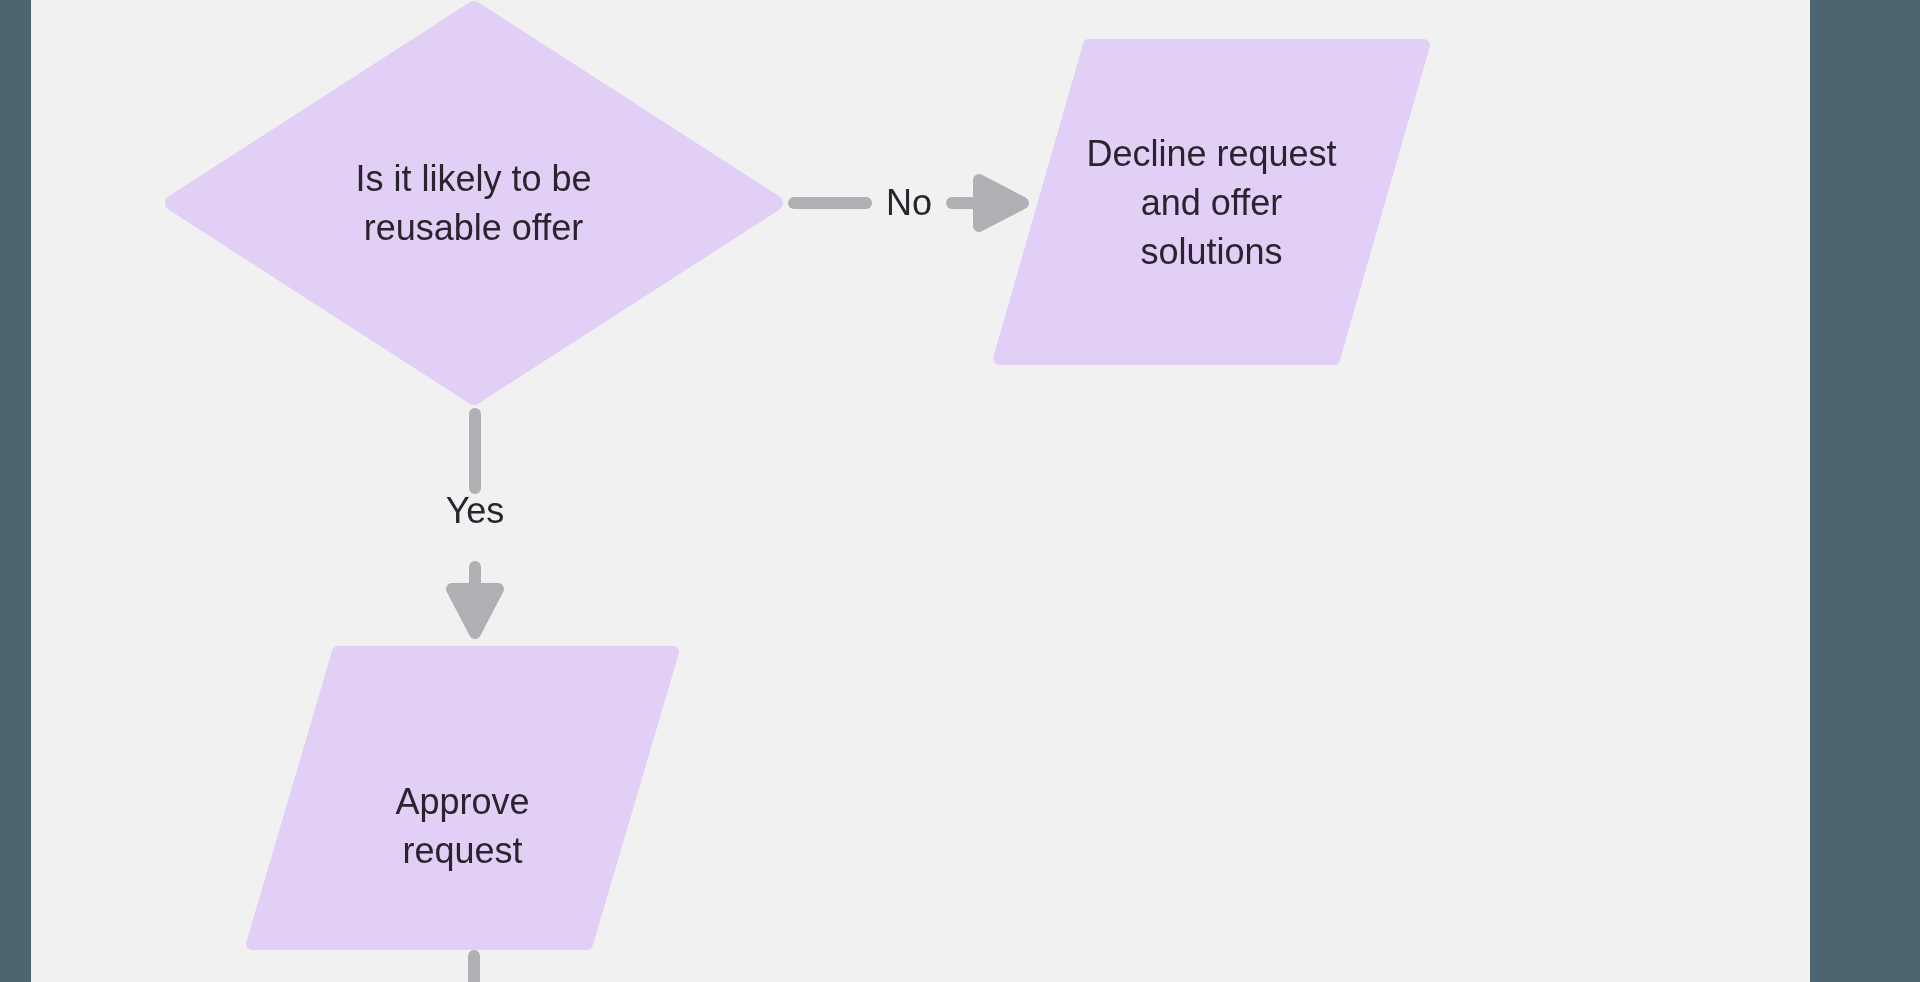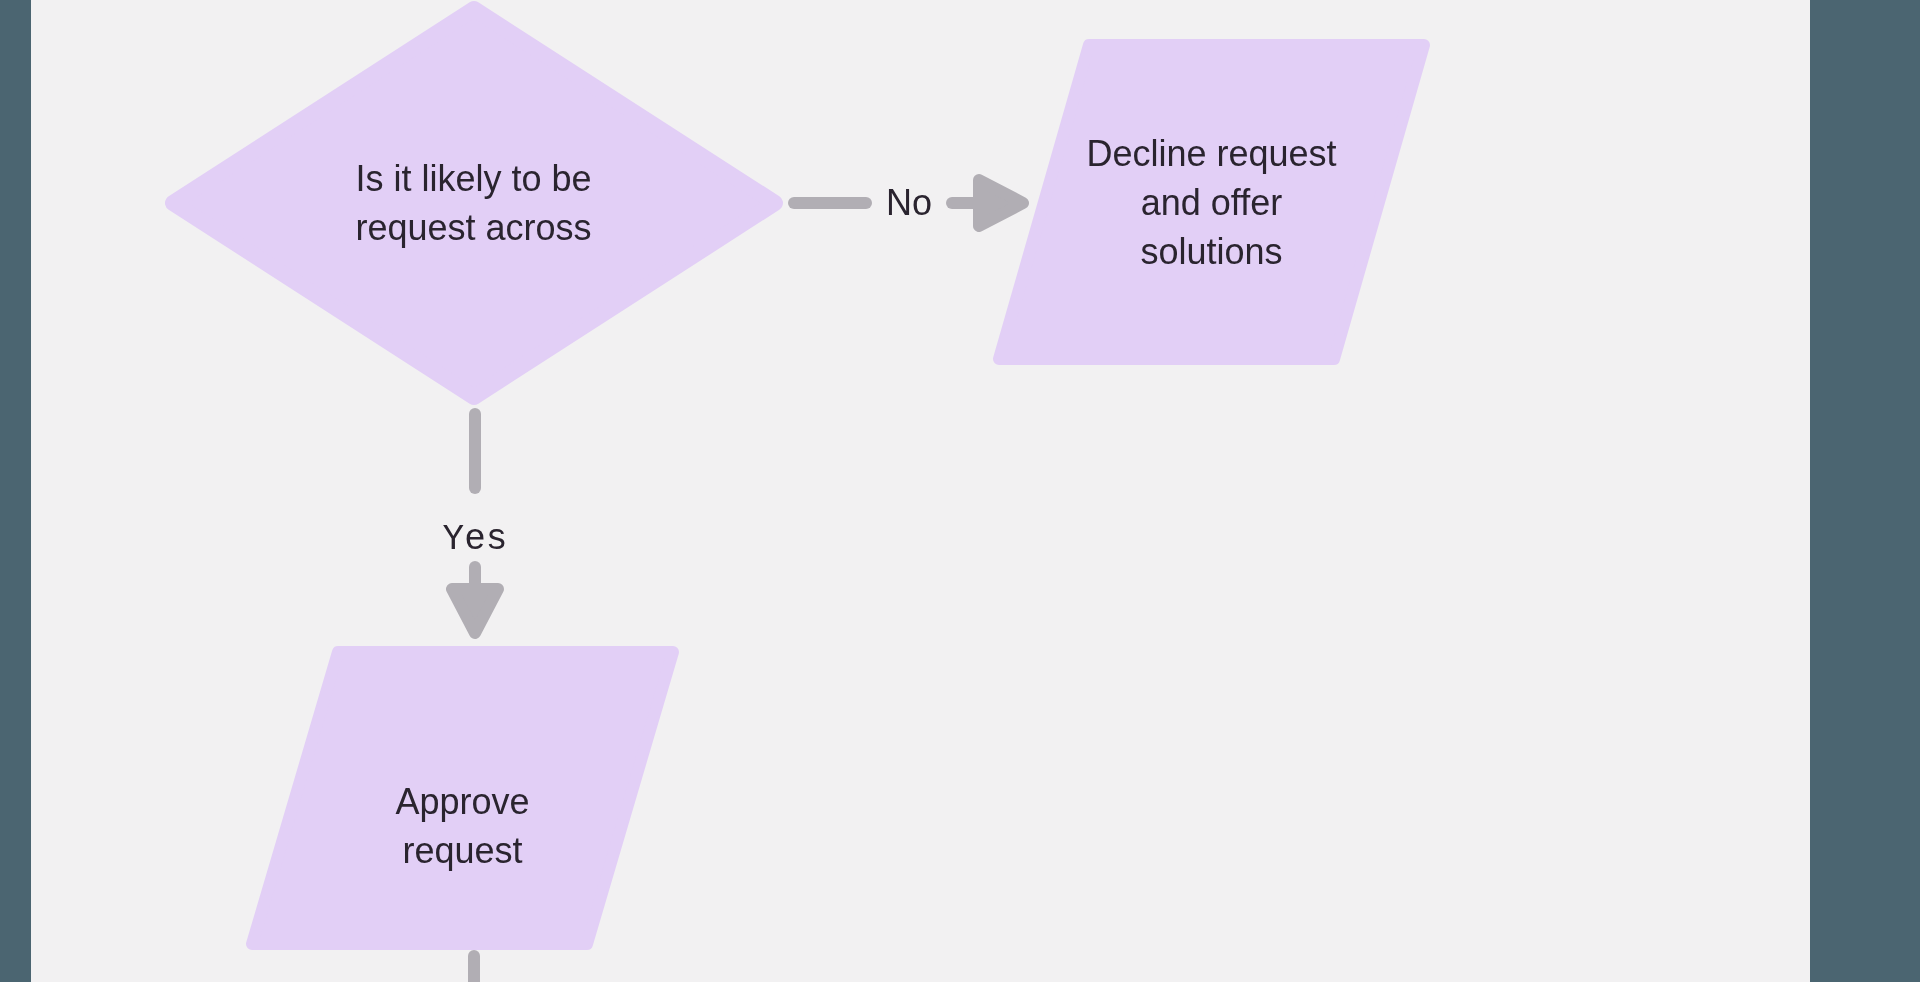--- a/index.html
+++ b/index.html
@@ -54,21 +54,21 @@
 
   <div class="edge-strip left"></div>
   <div class="edge-strip right"></div>
 
   <div>
     <svg class="shape-svg" style="left:157px;top:-7px;" width="634" height="420" viewBox="0 0 634 420">
       <polygon points="317,16 618,210 317,404 16,210" stroke-width="16"></polygon>
     </svg>
     <div class="node-text" style="left:165px;top:1px;width:617px;height:404px;">
       <div>Is it likely to be</div>
-      <div>request across</div>
+      <div>reusable offer</div>
     </div>
   </div>
 
   <div>
     <div class="connector-segment" style="left:788px;top:197px;width:84px;height:12px;"></div>
     <div class="connector-label" style="left:859px;top:178px;width:100px;height:49px;">No</div>
     <div class="connector-segment" style="left:946px;top:197px;width:34px;height:12px;"></div>
     <svg class="shape-svg arrowhead" style="left:973px;top:174px;" width="58" height="58" viewBox="0 0 58 58">
       <polygon points="6,6 50,29 6,52" stroke-width="12"></polygon>
     </svg>
@@ -80,21 +80,21 @@
     </svg>
     <div class="node-text" style="left:993px;top:39px;width:437px;height:326px;">
       <div>Decline request</div>
       <div>and offer</div>
       <div>solutions</div>
     </div>
   </div>
 
   <div>
     <div class="connector-segment" style="left:469px;top:408px;width:12px;height:86px;"></div>
-    <div class="connector-label" style="left:425px;top:515px;width:100px;height:49px;font-family:Liberation Mono, monospace;">Yes</div>
+    <div class="connector-label" style="left:425px;top:486px;width:100px;height:49px;">Yes</div>
     <div class="connector-segment" style="left:469px;top:561px;width:12px;height:28px;"></div>
     <svg class="shape-svg arrowhead" style="left:446px;top:583px;" width="58" height="58" viewBox="0 0 58 58">
       <polygon points="6,6 52,6 29,50" stroke-width="12"></polygon>
     </svg>
   </div>
 
   <div>
     <svg class="shape-svg" style="left:246px;top:646px;" width="433" height="304" viewBox="0 0 433 304">
       <polygon points="92,6 427,6 341,298 6,298" stroke-width="12"></polygon>
     </svg>

